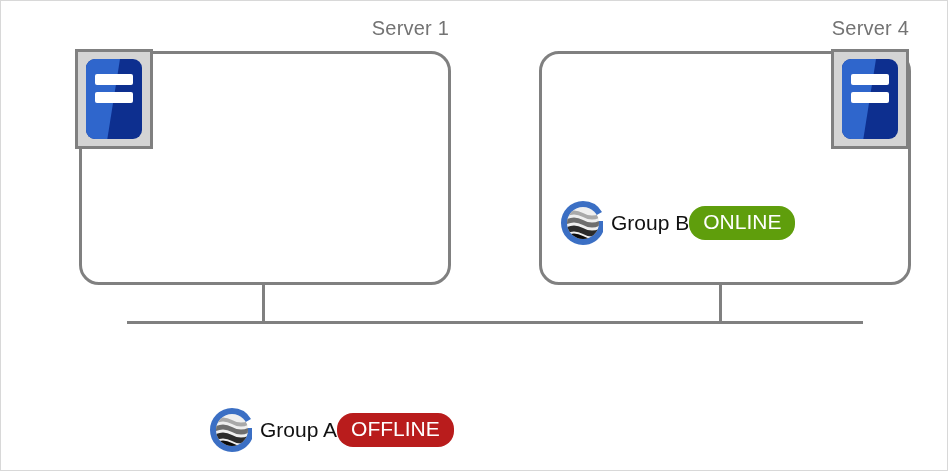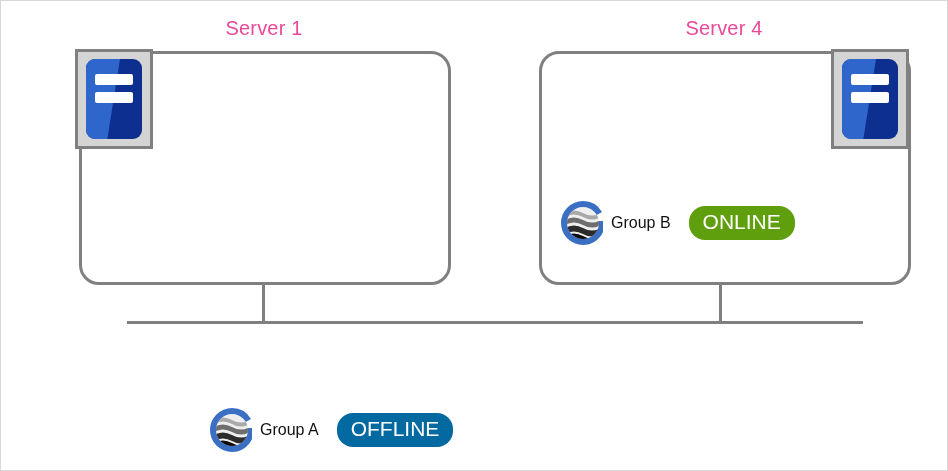--- a/index.html
+++ b/index.html
@@ -17,22 +17,22 @@
     background: #ffffff;
     border: 1px solid #d8d8d8;
     box-sizing: border-box;
     overflow: hidden;
   }
 
   
   .server-title {
     position: absolute;
     font-size: 20px;
-    color: #ec4899;
-    text-align: center;
+    color: #737373;
+    text-align: right;
     white-space: nowrap;
     letter-spacing: 0.2px;
   }
   #title-server-1 { left: 78px;  top: 16px; width: 370px; }
   #title-server-2 { left: 538px; top: 16px; width: 370px; }
 
   
   .server-box {
     position: absolute;
     border: 3px solid #808080;
@@ -113,35 +113,34 @@
   #group-row-b { left: 556px; top: 196px; }
   #group-row-a { left: 205px; top: 403px; text-align: center; }
 
   .group-logo {
     width: 52px;
     height: 52px;
     flex: 0 0 52px;
     display: block;
   }
   .group-label {
-    font-size: 16px;
+    font-size: 21px;
     color: #111111;
     margin-left: 2px;
-    margin-right: 18px;
   }
   .status-badge {
     display: inline-block;
     font-size: 21px;
     color: #ffffff;
     padding: 5px 14px 7px 14px;
     border-radius: 16px;
     line-height: 22px;
   }
   .status-online  { background: #5f9e0c; }
-  .status-offline { background: #0369a1; }
+  .status-offline { background: #b91c1c; }
 </style>
 </head>
 <body>
 
 <div id="canvas">
 
   <div class="server-title" id="title-server-1">Server 1</div>
 
   <div class="server-title" id="title-server-2">Server 4</div>
 

